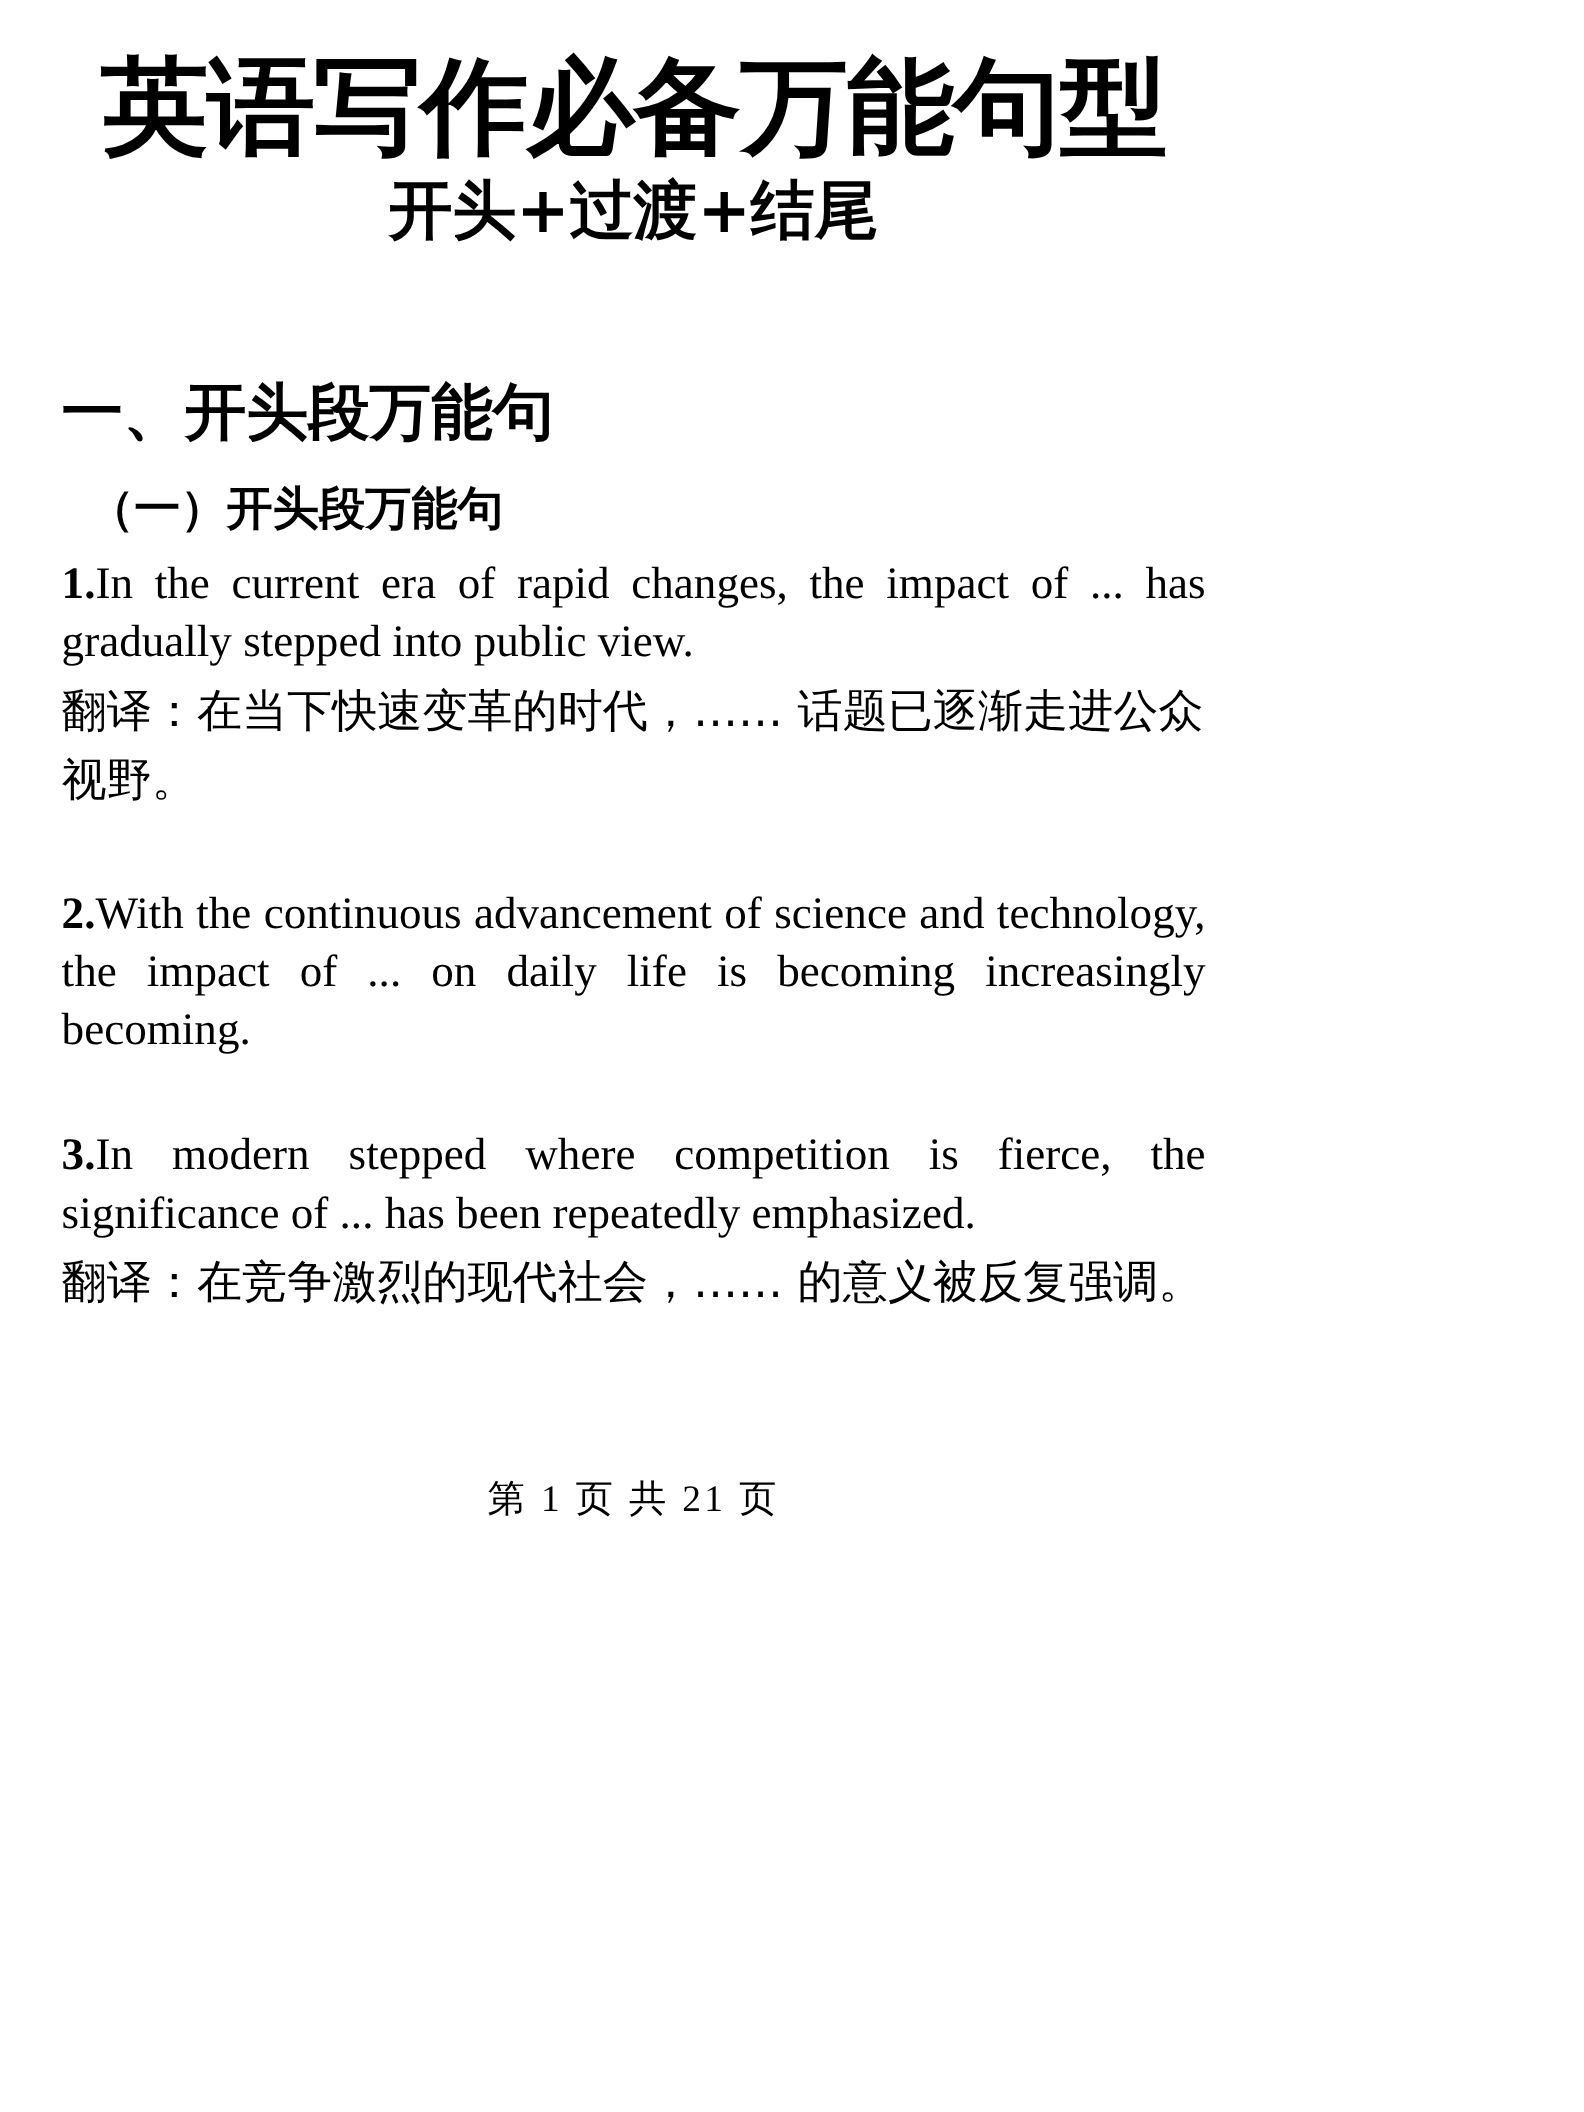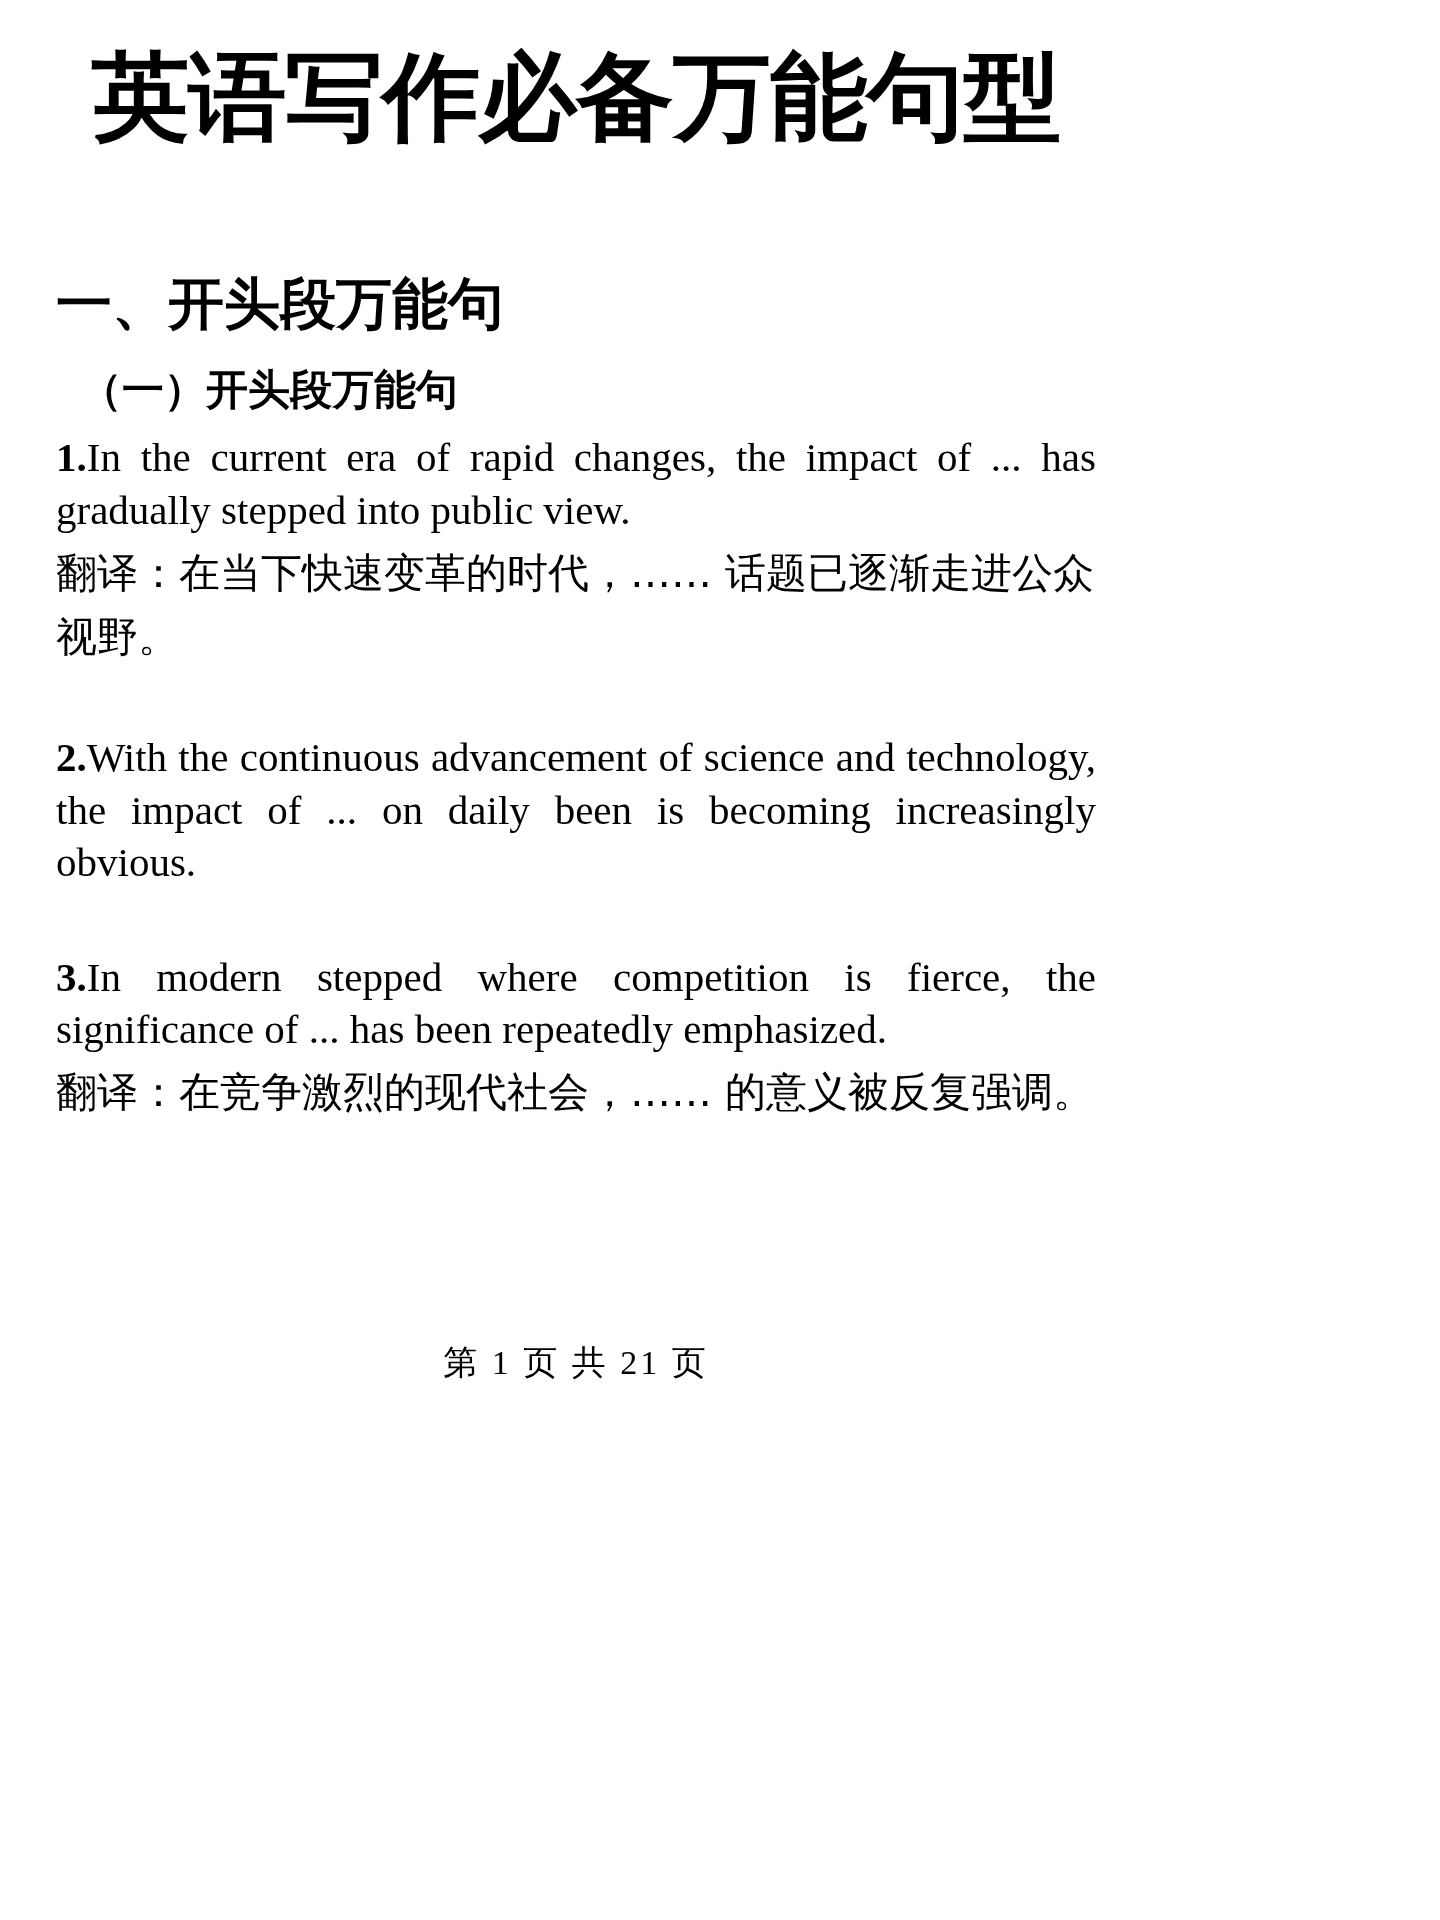--- a/index.html
+++ b/index.html
@@ -109,32 +109,33 @@
     letter-spacing: 3px;
   }
 </style>
 </head>
 <body>
 
 <div class="page">
 
   <h1 class="doc-title">英语写作必备万能句型</h1>
 
+  <h2 class="doc-subtitle">开头+过渡+结尾</h2>
 
   <h3 class="section-heading">一、开头段万能句</h3>
 
   <h4 class="subsection-heading">（一）开头段万能句</h4>
 
   <div class="entry">
     <p class="en-line"><span class="en-num">1.</span><span>In the current era of rapid changes, the impact of ... has gradually stepped into public view.</span></p>
     <p class="cn-line"><span class="cn-label">翻译：</span><span class="cn-body">在当下快速变革的时代，……  话题已逐渐走进公众视野。</span></p>
   </div>
 
   <div class="entry spaced">
-    <p class="en-line"><span class="en-num">2.</span><span>With the continuous advancement of science and technology, the impact of ... on daily been is becoming increasingly obvious.</span></p>
+    <p class="en-line"><span class="en-num">2.</span><span>With the continuous advancement of science and technology, the impact of ... on daily life is becoming increasingly becoming.</span></p>
   </div>
 
   <div class="entry spaced">
     <p class="en-line"><span class="en-num">3.</span><span>In modern stepped where competition is fierce, the significance of ... has been repeatedly emphasized.</span></p>
     <p class="cn-line"><span class="cn-label">翻译：</span><span class="cn-body">在竞争激烈的现代社会，……  的意义被反复强调。</span></p>
   </div>
 
   <div class="footer">第 1 页 共 21 页</div>
 
 </div>

